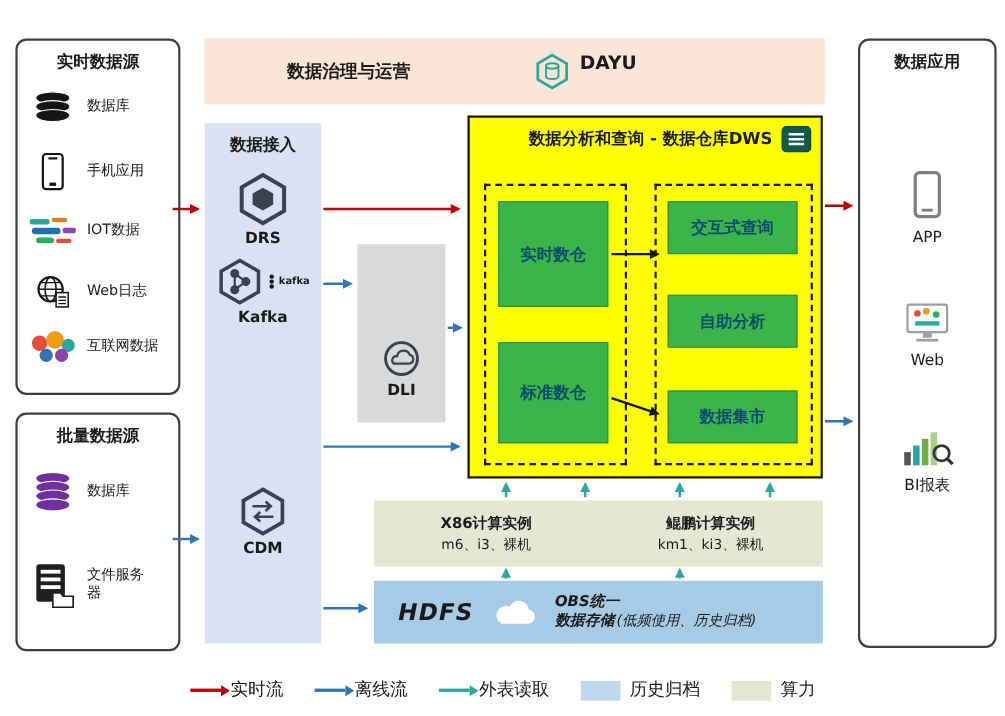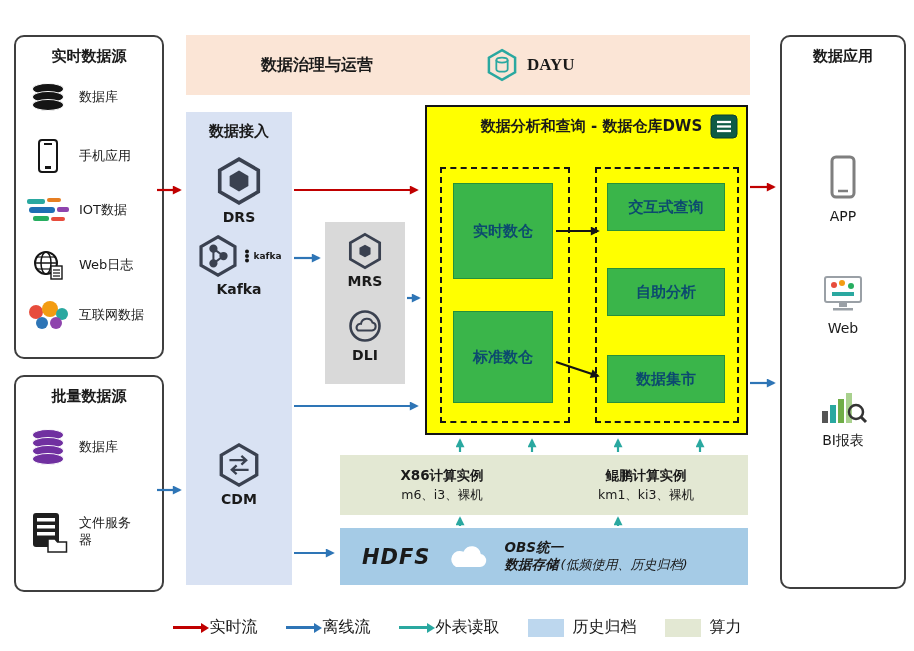--- a/index.html
+++ b/index.html
@@ -20,21 +20,21 @@
   .db-ic i{display:block;width:32px;height:12px;border-radius:50%;background:#151515;border:1.5px solid #fff;box-sizing:border-box;}
   .db-ic i + i{margin-top:-4px;}
   .db-purple i{background:#7030a0;}
 
   .phone-ic{width:20px;height:34px;border:2.5px solid #151515;border-radius:4px;position:relative;box-sizing:border-box;}
   .phone-ic::before{content:"";position:absolute;top:2px;left:50%;transform:translateX(-50%);width:8px;height:2px;background:#151515;}
   .phone-ic::after{content:"";position:absolute;bottom:2px;left:50%;transform:translateX(-50%);width:6px;height:3px;background:#151515;}
 
   .gov{position:absolute;left:186px;top:35px;width:564px;height:60px;background:#fbe5d6;display:flex;align-items:center;padding-left:75px;gap:112px;box-sizing:border-box;z-index:2;}
   .gov-title{font-weight:bold;font-size:16px;}
-  .gov-brand{display:flex;align-items:center;gap:8px;font-weight:bold;font-size:17px;font-family:Liberation Serif, serif;}
+  .gov-brand{display:flex;gap:8px;font-weight:bold;font-size:17px;}
 
   .ingest{position:absolute;left:186px;top:112px;width:106px;height:473px;background:#d9e2f3;z-index:2;}
   .ing-item{position:absolute;left:0;width:100%;display:flex;flex-direction:column;align-items:center;gap:3px;}
   .ing-item .lbl{font-weight:bold;font-size:14px;}
   .kafka-row{display:flex;align-items:center;gap:3px;}
   .kafka-badge{display:flex;align-items:center;gap:2px;font-size:9px;font-weight:bold;}
 
   .proc{position:absolute;left:325px;top:222px;width:80px;height:162px;background:#d9d9d9;z-index:2;}
 
   .dws{position:absolute;left:425px;top:105px;width:323px;height:330px;background:#ffff00;border:2px solid #141414;box-sizing:border-box;z-index:2;}
@@ -252,27 +252,20 @@
         <g stroke="#3a4150" stroke-width="2.4" fill="none">
           <path d="M14 19 H31 M26.5 14.5 L31.5 19 L26.5 23.5"></path>
           <path d="M34 29 H17 M21.5 24.5 L16.5 29 L21.5 33.5"></path>
         </g>
       </svg>
       <span class="lbl">CDM</span>
     </div>
   </div>
 
   <div class="proc">
-    <div class="ing-item" style="top:10px">
-      <svg width="38" height="38" viewBox="0 0 48 48">
-        <polygon points="24,3 42.5,13.7 42.5,34.3 24,45 5.5,34.3 5.5,13.7" fill="none" stroke="#3a4150" stroke-width="3.5"></polygon>
-        <polygon points="24,16 31,20 31,28 24,32 17,28 17,20" fill="#3a4150"></polygon>
-      </svg>
-      <span class="lbl">MRS</span>
-    </div>
     <div class="ing-item" style="top:86px">
       <svg width="36" height="36" viewBox="0 0 36 36">
         <circle cx="18" cy="18" r="14.5" fill="none" stroke="#3a4150" stroke-width="2.6"></circle>
         <path d="M11 22.5 h14 a4 4 0 0 0 .5-7.9 a6 6 0 0 0-11.5 1.2 A3.8 3.8 0 0 0 11 22.5 z" fill="none" stroke="#3a4150" stroke-width="2"></path>
       </svg>
       <span class="lbl">DLI</span>
     </div>
   </div>
 
   <div class="dws">

